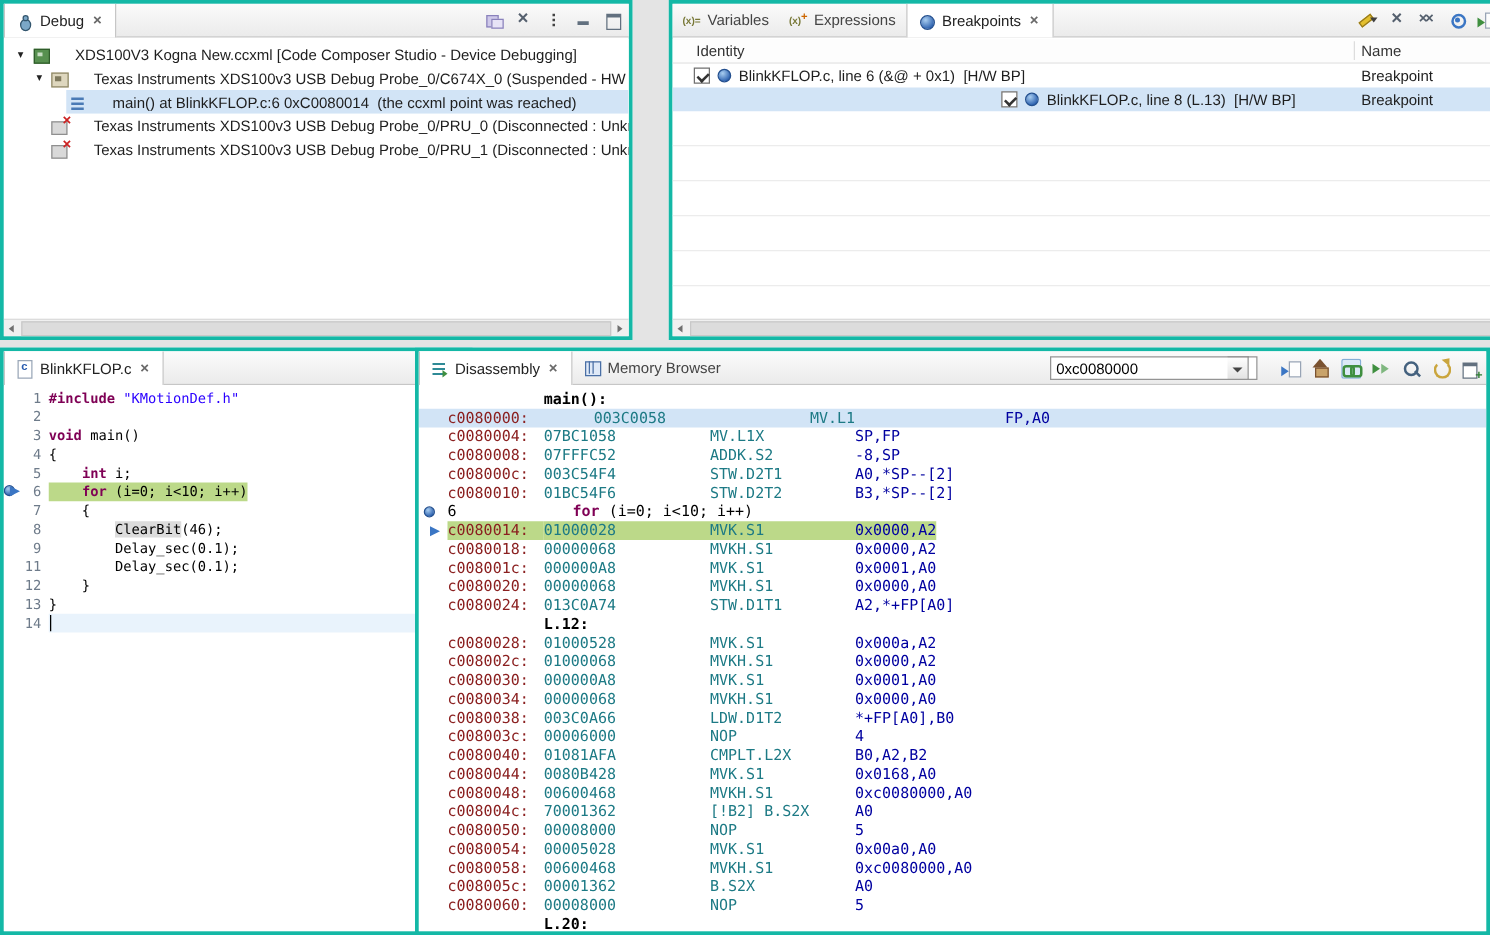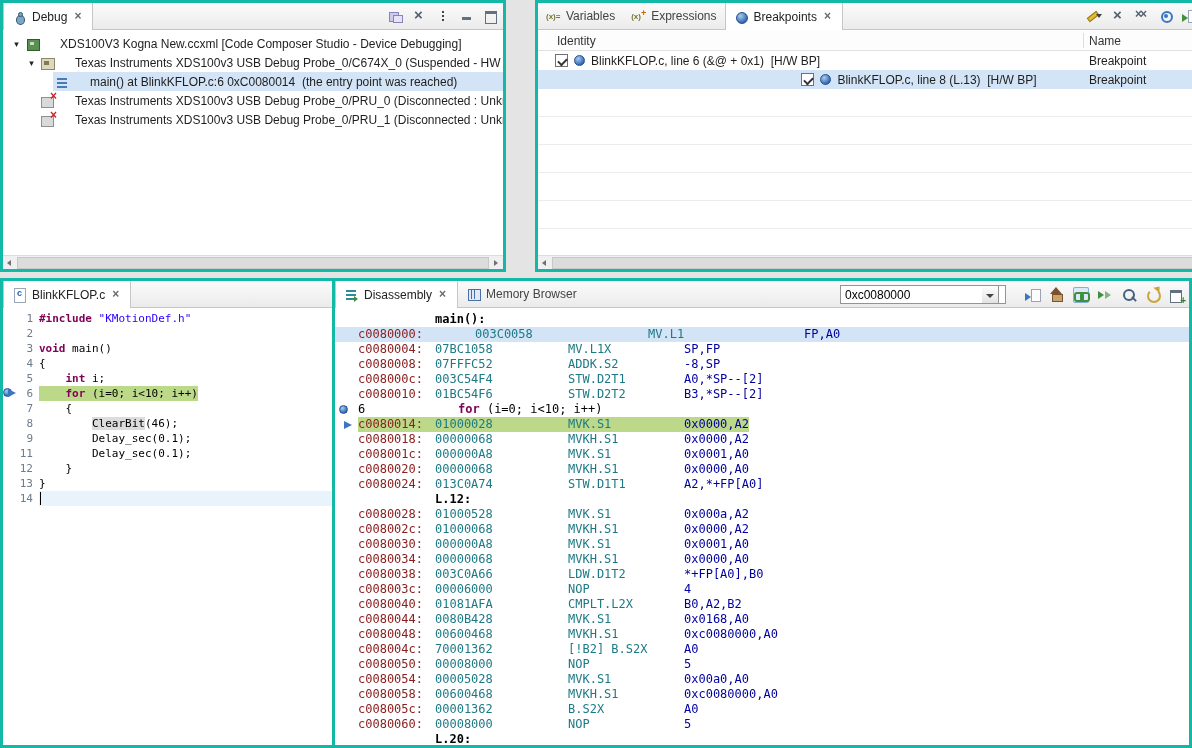--- a/index.html
+++ b/index.html
@@ -177,21 +177,21 @@
         <span class="tree-sel">
           <span class="nicon ic-core"></span>
           <span class="tree-text">Texas Instruments XDS100v3 USB Debug Probe_0/C674X_0 (Suspended - HW Breakpoint)</span>
         </span>
       </div>
       <div class="tree-row">
         <span class="tree-indent" style="width: 33px;"></span>
         <span class="expander"></span>
         <span class="tree-sel selected">
           <span class="nicon ic-frame"></span>
-          <span class="tree-text">main() at BlinkKFLOP.c:6 0xC0080014  (the entry point was reached)</span>
+          <span class="tree-text">main() at BlinkKFLOP.c:6 0xC0080014  (the ccxml point was reached)</span>
         </span>
       </div>
       <div class="tree-row">
         <span class="tree-indent" style="width: 18px;"></span>
         <span class="expander"></span>
         <span class="tree-sel">
           <span class="nicon ic-discon"></span>
           <span class="tree-text">Texas Instruments XDS100v3 USB Debug Probe_0/PRU_0 (Disconnected : Unknown)</span>
         </span>
       </div>

